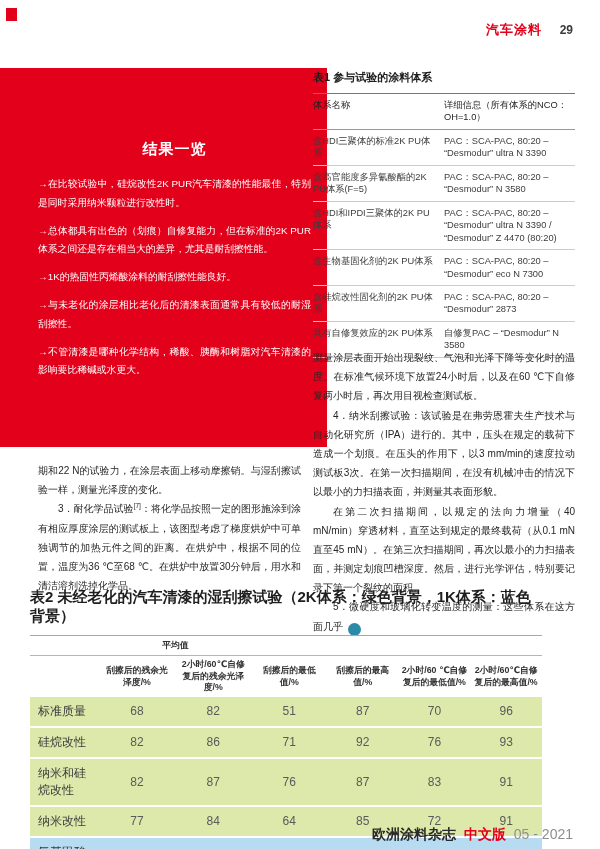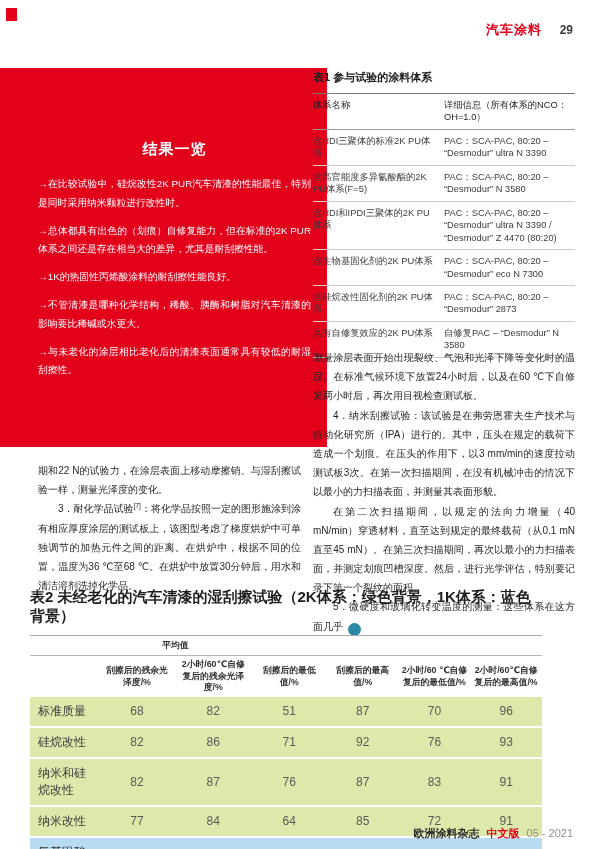--- a/index.html
+++ b/index.html
@@ -54,21 +54,21 @@
   .t2{position:absolute;left:30px;top:588px;width:512px;}
   .t2-title{font-size:15px;font-weight:bold;color:#1e1e1e;margin:0 0 9px 0;}
   .t2 table{width:100%;border-collapse:collapse;border-top:1px solid #a8a8a8;border-bottom:2px solid #d8ccb8;}
   .t2 thead th{font-size:8.8px;font-weight:bold;color:#333;text-align:center;line-height:1.3;padding:3px 3px;vertical-align:middle;}
   .t2 tr.avg-row th{border-bottom:1px solid #b5b5b5;padding:4px 0 4px 0;}
   .t2 tbody td{font-size:12px;color:#5a5a5a;text-align:center;padding:6px 2px;border-bottom:2px solid #ffffff;}
   .t2 tbody td.lbl{text-align:left;padding-left:8px;color:#3a3a3a;}
   .t2 tr.row-2k td{background:var(--green-row);}
   .t2 tr.row-1k td{background:var(--blue-row);}
   
-  .footer{position:absolute;top:826px;right:27px;font-size:11px;white-space:nowrap;}
+  .footer{position:absolute;top:826px;right:27px;font-size:14px;white-space:nowrap;}
   .footer .journal{font-weight:bold;color:#2a2a2a;}
   .footer .edition{font-weight:bold;color:var(--red);margin-left:4px;}
   .footer .issue{color:#8f8f8f;margin-left:4px;}
 </style>
 </head>
 <body>
 
 <div class="page">
 
   <div class="corner-mark"></div>
@@ -76,22 +76,22 @@
   <div class="header">
     <span class="section">汽车涂料</span>
     <span class="pagenum">29</span>
   </div>
 
   <div class="results-box">
     <div class="results-title">结果一览</div>
     <p class="bullet">→在比较试验中，硅烷改性2K PUR汽车清漆的性能最佳，特别是同时采用纳米颗粒进行改性时。</p>
     <p class="bullet">→总体都具有出色的（划痕）自修复能力，但在标准的2K PUR体系之间还是存在相当大的差异，尤其是耐刮擦性能。</p>
     <p class="bullet">→1K的热固性丙烯酸涂料的耐刮擦性能良好。</p>
+    <p class="bullet">→与未老化的涂层相比老化后的清漆表面通常具有较低的耐湿刮擦性。</p>
     <p class="bullet">→不管清漆是哪种化学结构，稀酸、胰酶和树脂对汽车清漆的影响要比稀碱或水更大。</p>
-    <p class="bullet">→与未老化的涂层相比老化后的清漆表面通常具有较低的耐湿刮擦性。</p>
   </div>
 
   <div class="t1">
     <div class="t1-title">表1 参与试验的涂料体系</div>
     <table>
       <thead>
         <tr>
           <th class="c-name">体系名称</th>
           <th>详细信息（所有体系的NCO：OH=1.0）</th>
         </tr>

